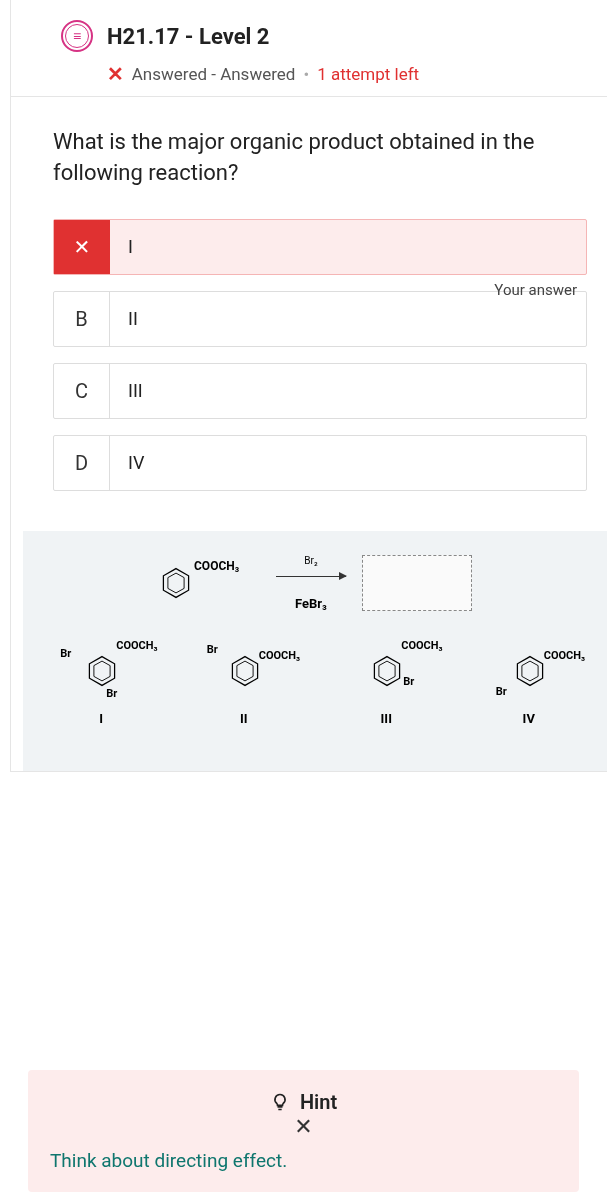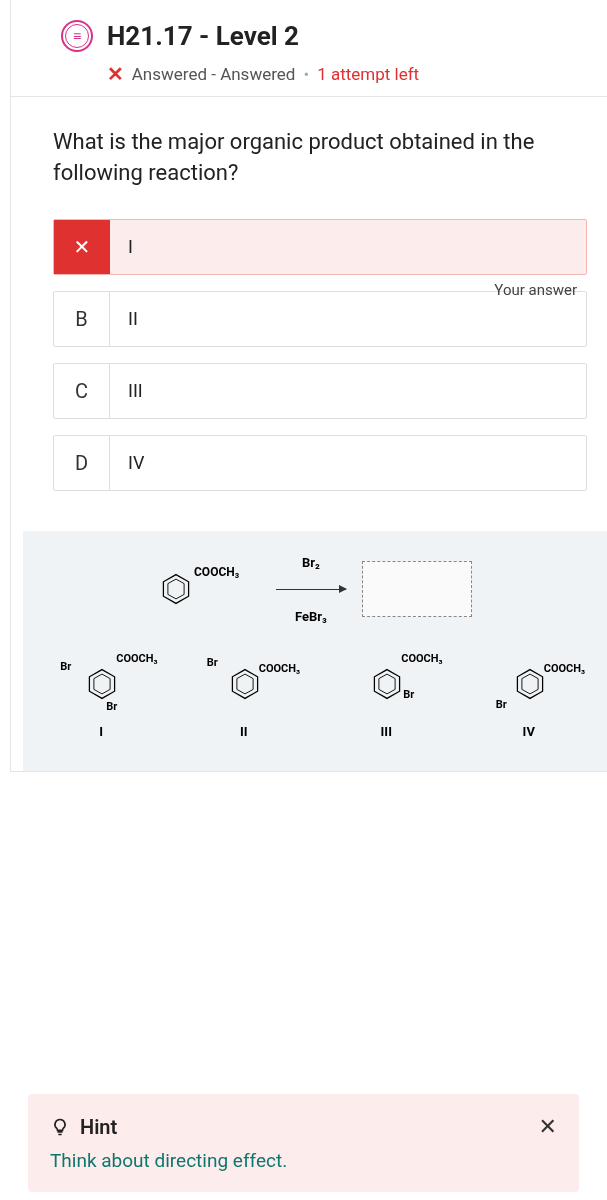--- a/index.html
+++ b/index.html
@@ -30,21 +30,21 @@
       color: #d63384; font-size: 14px; font-weight: bold;
       position: relative;
     }
     .q-icon::before {
       content: "";
       position: absolute;
       inset: 2px;
       border: 1px solid #d63384;
       border-radius: 50%;
     }
-    .title { font-size: 26px; font-weight: 700; color: #222; }
+    .title { font-size: 22px; font-weight: 700; color: #222; }
     .status-row {
       display: flex; align-items: center; gap: 8px;
       margin-top: 10px; margin-left: 46px;
       font-size: 17px;
     }
     .x-status { color: #e03131; font-size: 20px; font-weight: bold; }
     .status-text { color: #555; }
     .dot { color: #aaa; }
     .attempts { color: #e03131; }
     .main {
@@ -130,32 +130,33 @@
     .hint-card {
       position: absolute;
       bottom: 8px; left: 28px; right: 28px;
       background: #fdecec;
       border-radius: 4px;
       padding: 20px 22px;
     }
     .hint-head {
       display: flex; align-items: center; justify-content: space-between;
       margin-bottom: 10px;
+      flex-direction: column;
     }
     .hint-title-wrap { display: flex; align-items: center; gap: 10px; }
     .bulb {
       width: 20px; height: 20px;
       display: flex; align-items: center; justify-content: center;
     }
     .hint-title { font-size: 20px; font-weight: 600; color: #222; }
     .close-x { font-size: 22px; color: #333; cursor: pointer; }
     .hint-body { font-size: 19px; color: #0f766e; }
     .cooch { font-size: 12px; font-weight: bold; }
     .reag-wrap { display: flex; flex-direction: column; align-items: center; }
-    .br2 { font-size: 13px; font-weight: bold; margin-bottom: 19px;}
+    .br2 { font-size: 10px; font-weight: normal; margin-bottom: 10px;}
     .febr3 { font-size: 13px; font-weight: bold; margin-top: 19px;}
   </style>
 </head>
 <body>
 
 <div class="header">
   <div class="title-row">
     <div class="q-icon">≡</div>
     <div class="title">H21.17 - Level 2</div>
   </div>

